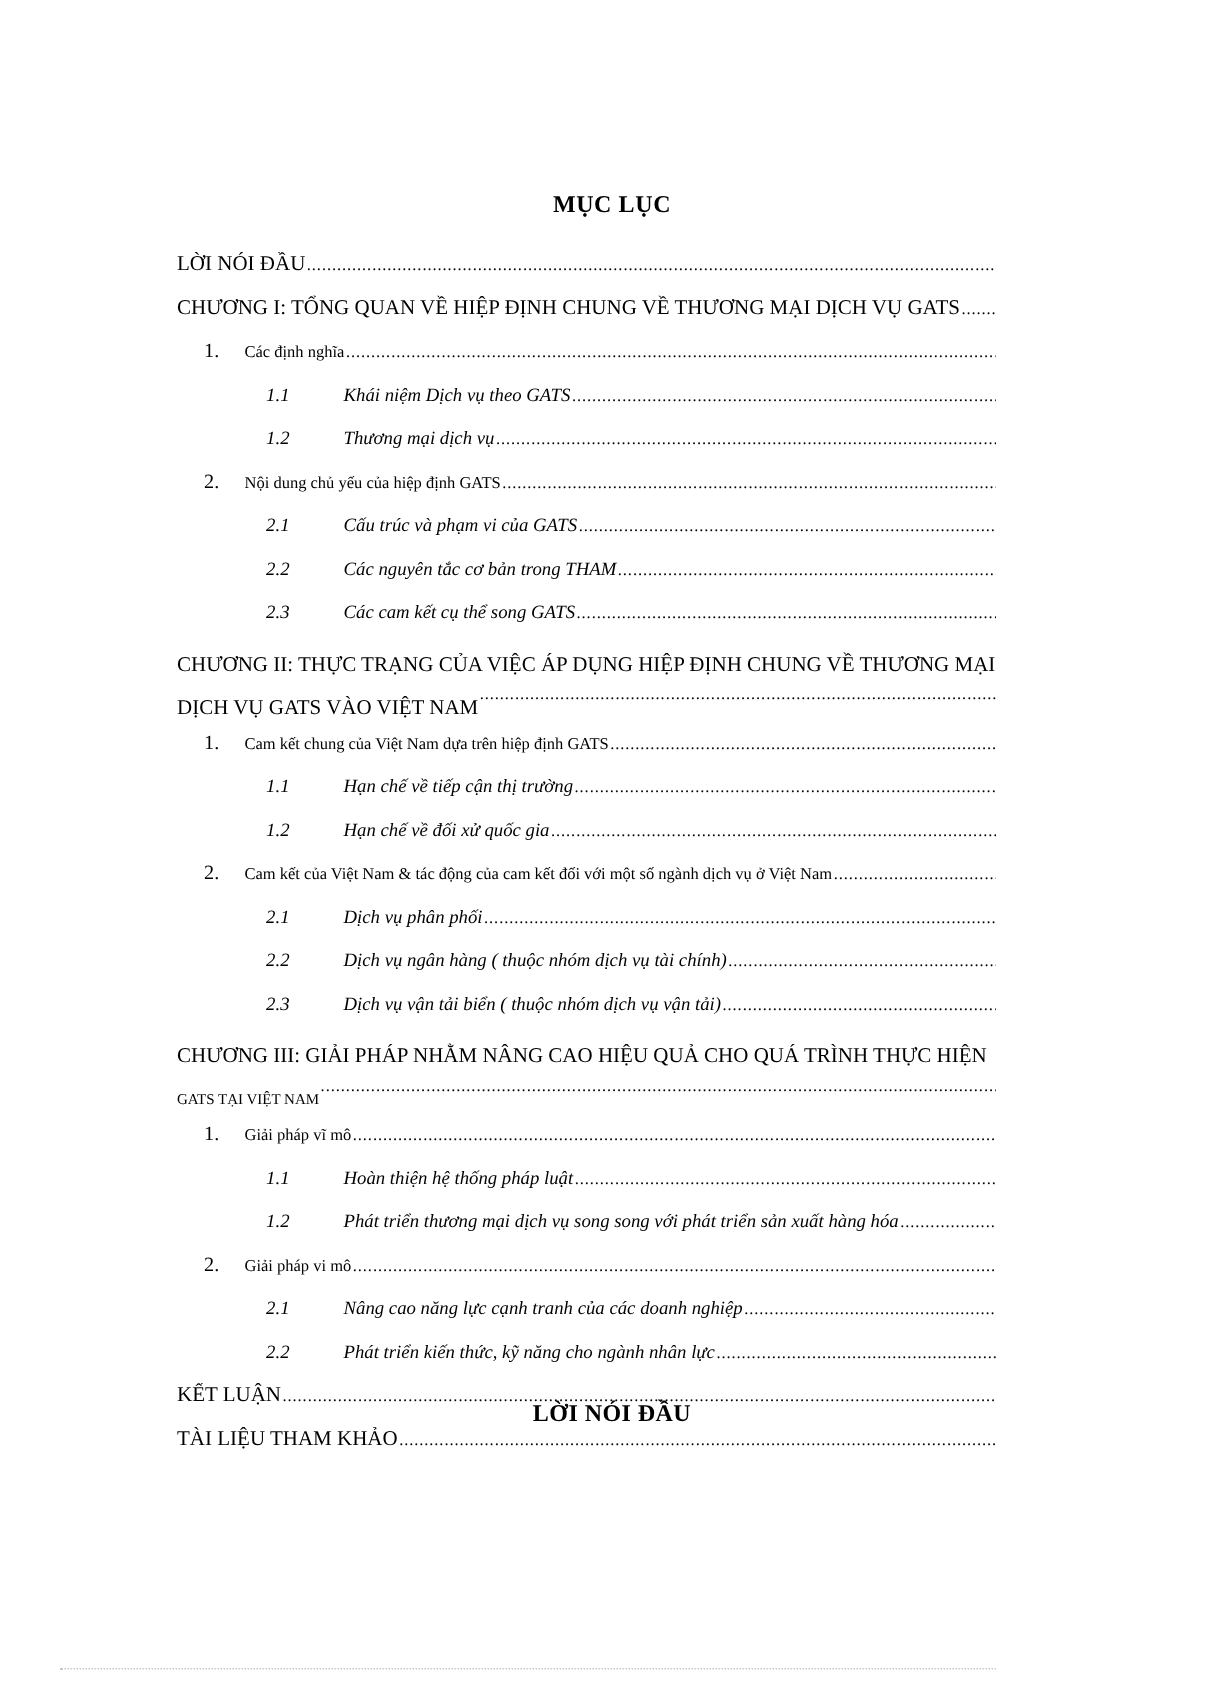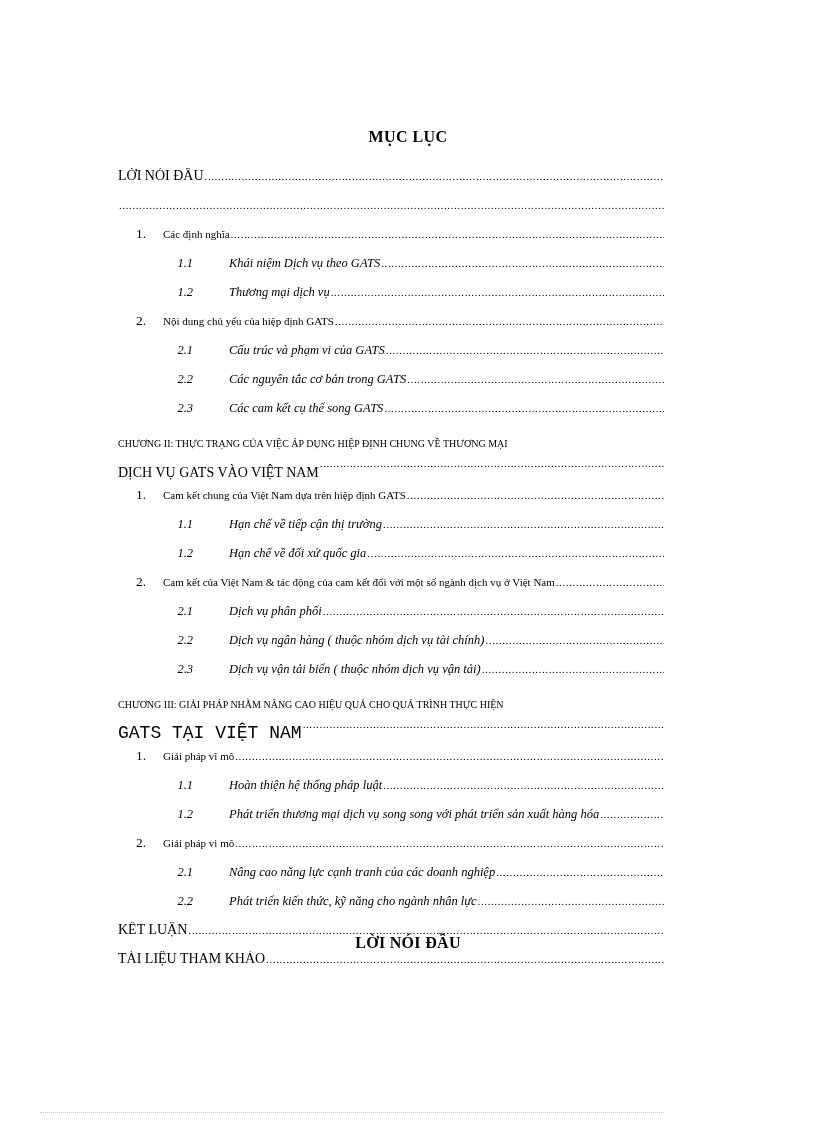--- a/index.html
+++ b/index.html
@@ -97,21 +97,21 @@
   .lvl2 .toc-label { font-size: 11px; }
 
   
   .lvl3 { padding-left: 30px; }
   .lvl3 .toc-num { width: 45px; font-style: italic; font-size: 12.5px; text-align: right; }
   .lvl3 .toc-label { font-style: italic; font-size: 12.5px; margin-left: 36px; }
 
   
   .two-line .line1 {
     display: block;
-    font-size: 10px;
+    font-size: 14px;
     height: 29px;
     line-height: 29px;
   }
   .two-line .line2 {
     display: flex;
     align-items: flex-start;
     height: 29px;
     line-height: 29px;
     width: 100%;
   }
@@ -168,20 +168,21 @@
 
   <div class="doc-title">MỤC LỤC</div>
 
   <div class="toc" id="toc-container">
       <div class="toc-row lvl1">
         <span class="toc-label">LỜI NÓI ĐẦU</span>
         <span class="leader"></span>
         <span class="toc-page">2</span>
       </div>
       <div class="toc-row lvl1">
+        <span class="toc-label">CHƯƠNG I: TỔNG QUAN VỀ HIỆP ĐỊNH CHUNG VỀ THƯƠNG MẠI DỊCH VỤ GATS</span>
         <span class="leader"></span>
         <span class="toc-page">3</span>
       </div>
       <div class="toc-row lvl2">
         <span class="toc-num">1.</span>
         <span class="toc-label">Các định nghĩa</span>
         <span class="leader"></span>
         <span class="toc-page">3</span>
       </div>
       <div class="toc-row lvl3">
@@ -203,21 +204,21 @@
         <span class="toc-page">4</span>
       </div>
       <div class="toc-row lvl3">
         <span class="toc-num">2.1</span>
         <span class="toc-label">Cấu trúc và phạm vi của GATS</span>
         <span class="leader"></span>
         <span class="toc-page">4</span>
       </div>
       <div class="toc-row lvl3">
         <span class="toc-num">2.2</span>
-        <span class="toc-label">Các nguyên tắc cơ bản trong GATS</span>
+        <span class="toc-label">Các nguyên tắc cơ bản trong THAM</span>
         <span class="leader"></span>
         <span class="toc-page">5</span>
       </div>
       <div class="toc-row lvl3">
         <span class="toc-num">2.3</span>
         <span class="toc-label">Các cam kết cụ thể song GATS</span>
         <span class="leader"></span>
         <span class="toc-page">6</span>
       </div>
       <div class="toc-row lvl1 two-line">
@@ -266,21 +267,21 @@
       </div>
       <div class="toc-row lvl3">
         <span class="toc-num">2.3</span>
         <span class="toc-label">Dịch vụ vận tải biển ( thuộc nhóm dịch vụ vận tải)</span>
         <span class="leader"></span>
         <span class="toc-page">11</span>
       </div>
       <div class="toc-row lvl1 two-line">
         <span class="line1">CHƯƠNG III: GIẢI PHÁP NHẰM  NÂNG CAO HIỆU QUẢ CHO QUÁ TRÌNH THỰC HIỆN</span>
         <span class="line2">
-          <span class="toc-label" style="font-size: 18px; font-family: Liberation Mono, monospace;">GATS TẠI VIỆT NAM</span>
+          <span class="toc-label" style="font-size: 10px;">GATS TẠI VIỆT NAM</span>
           <span class="leader"></span>
           <span class="toc-page">14</span>
         </span>
       </div>
       <div class="toc-row lvl2">
         <span class="toc-num">1.</span>
         <span class="toc-label">Giải pháp vĩ mô</span>
         <span class="leader"></span>
         <span class="toc-page">14</span>
       </div>

